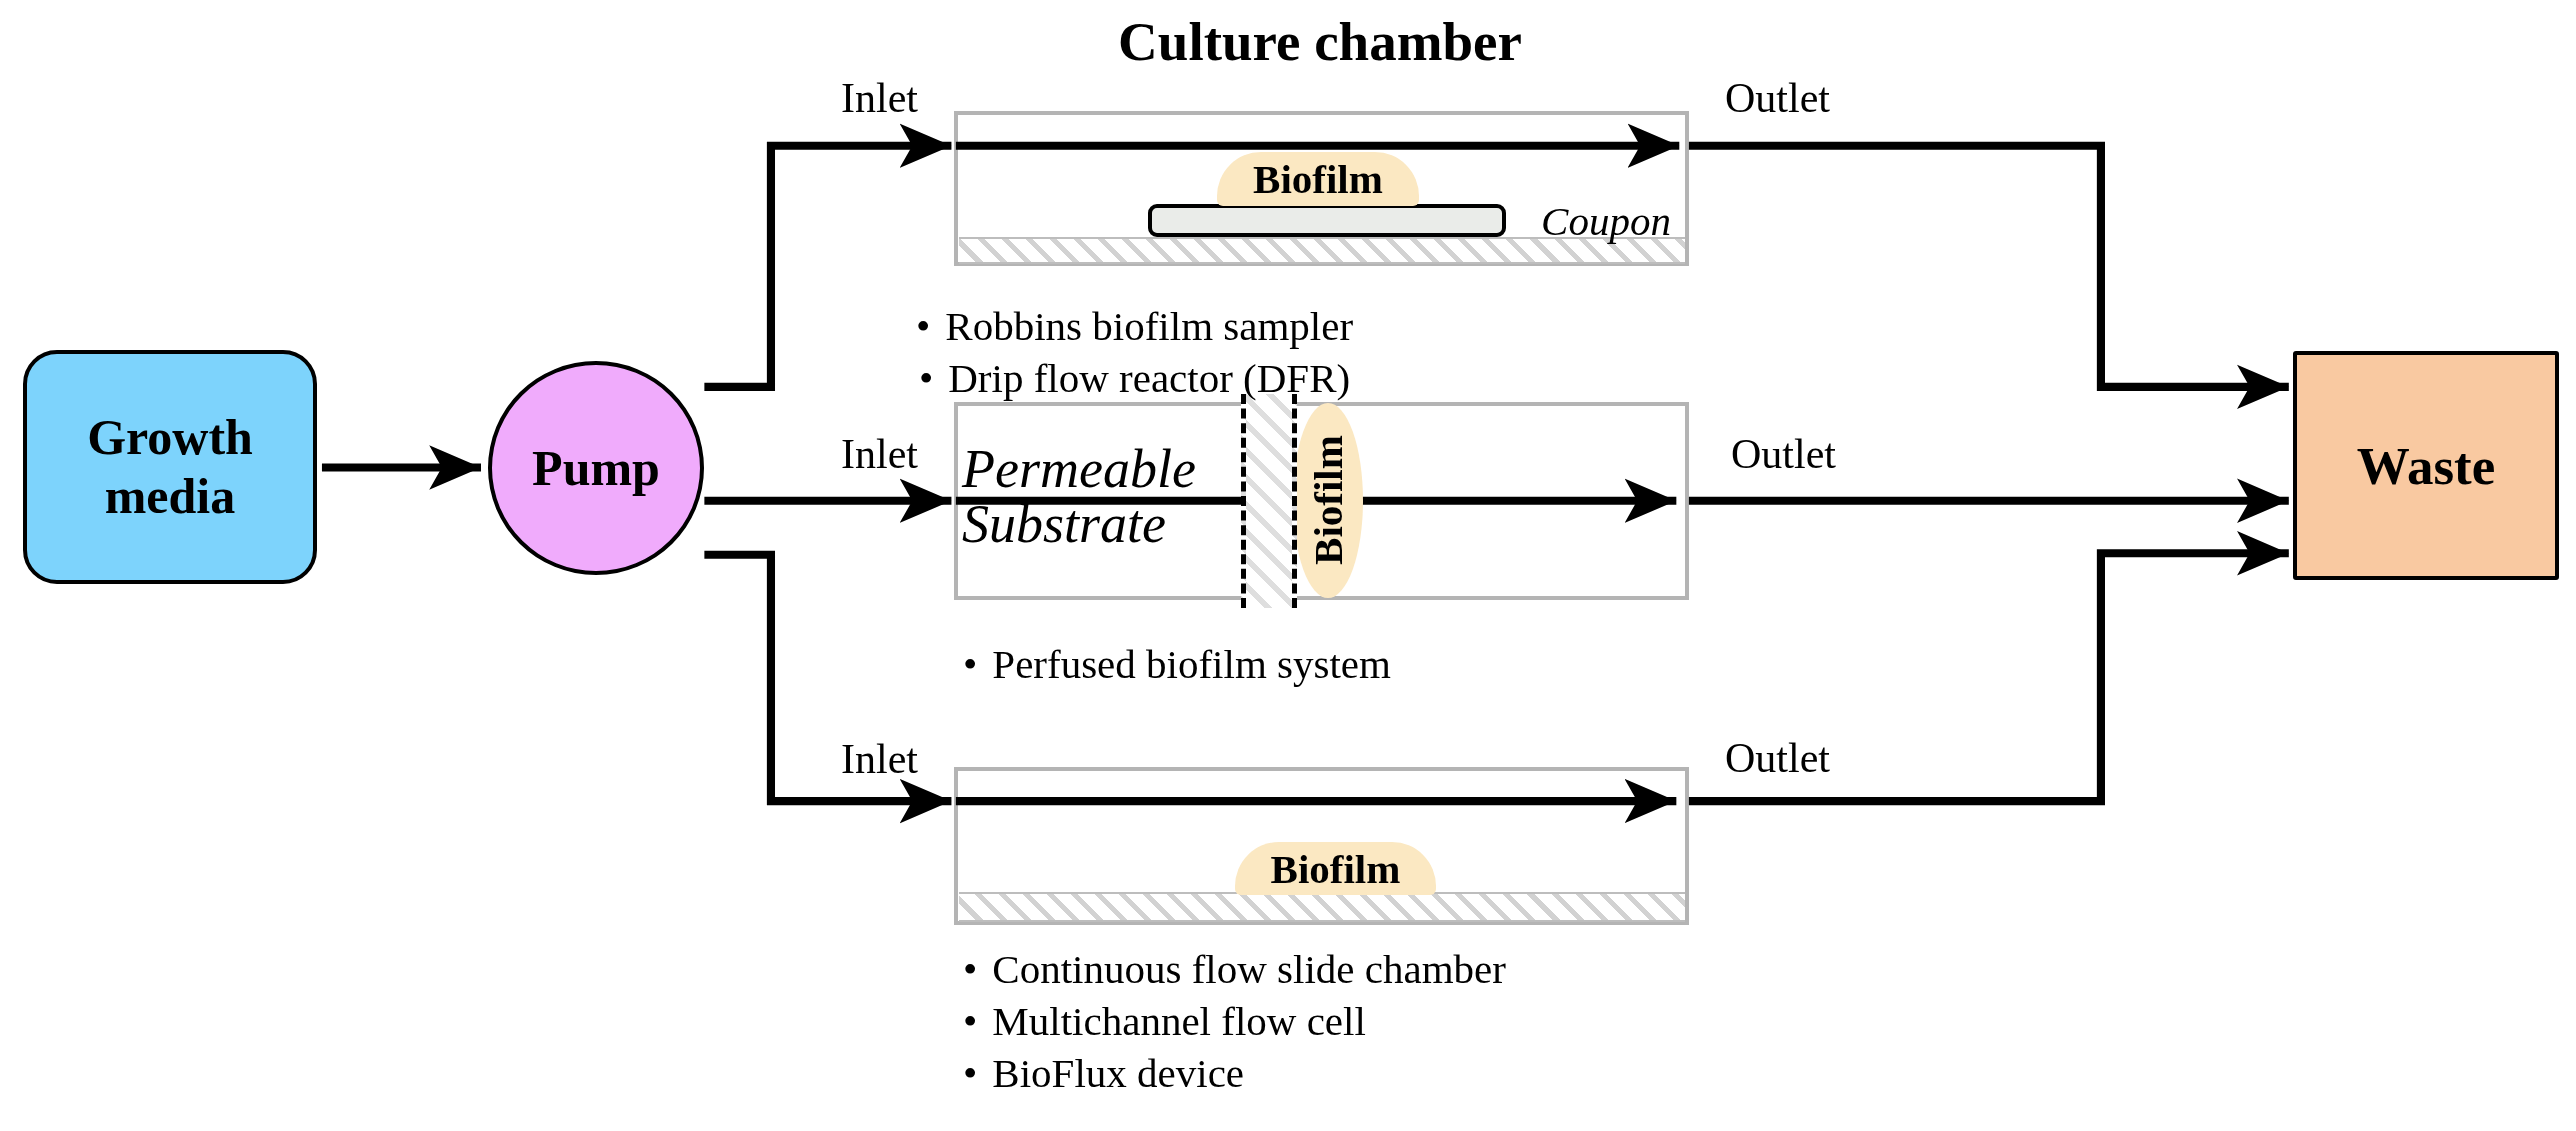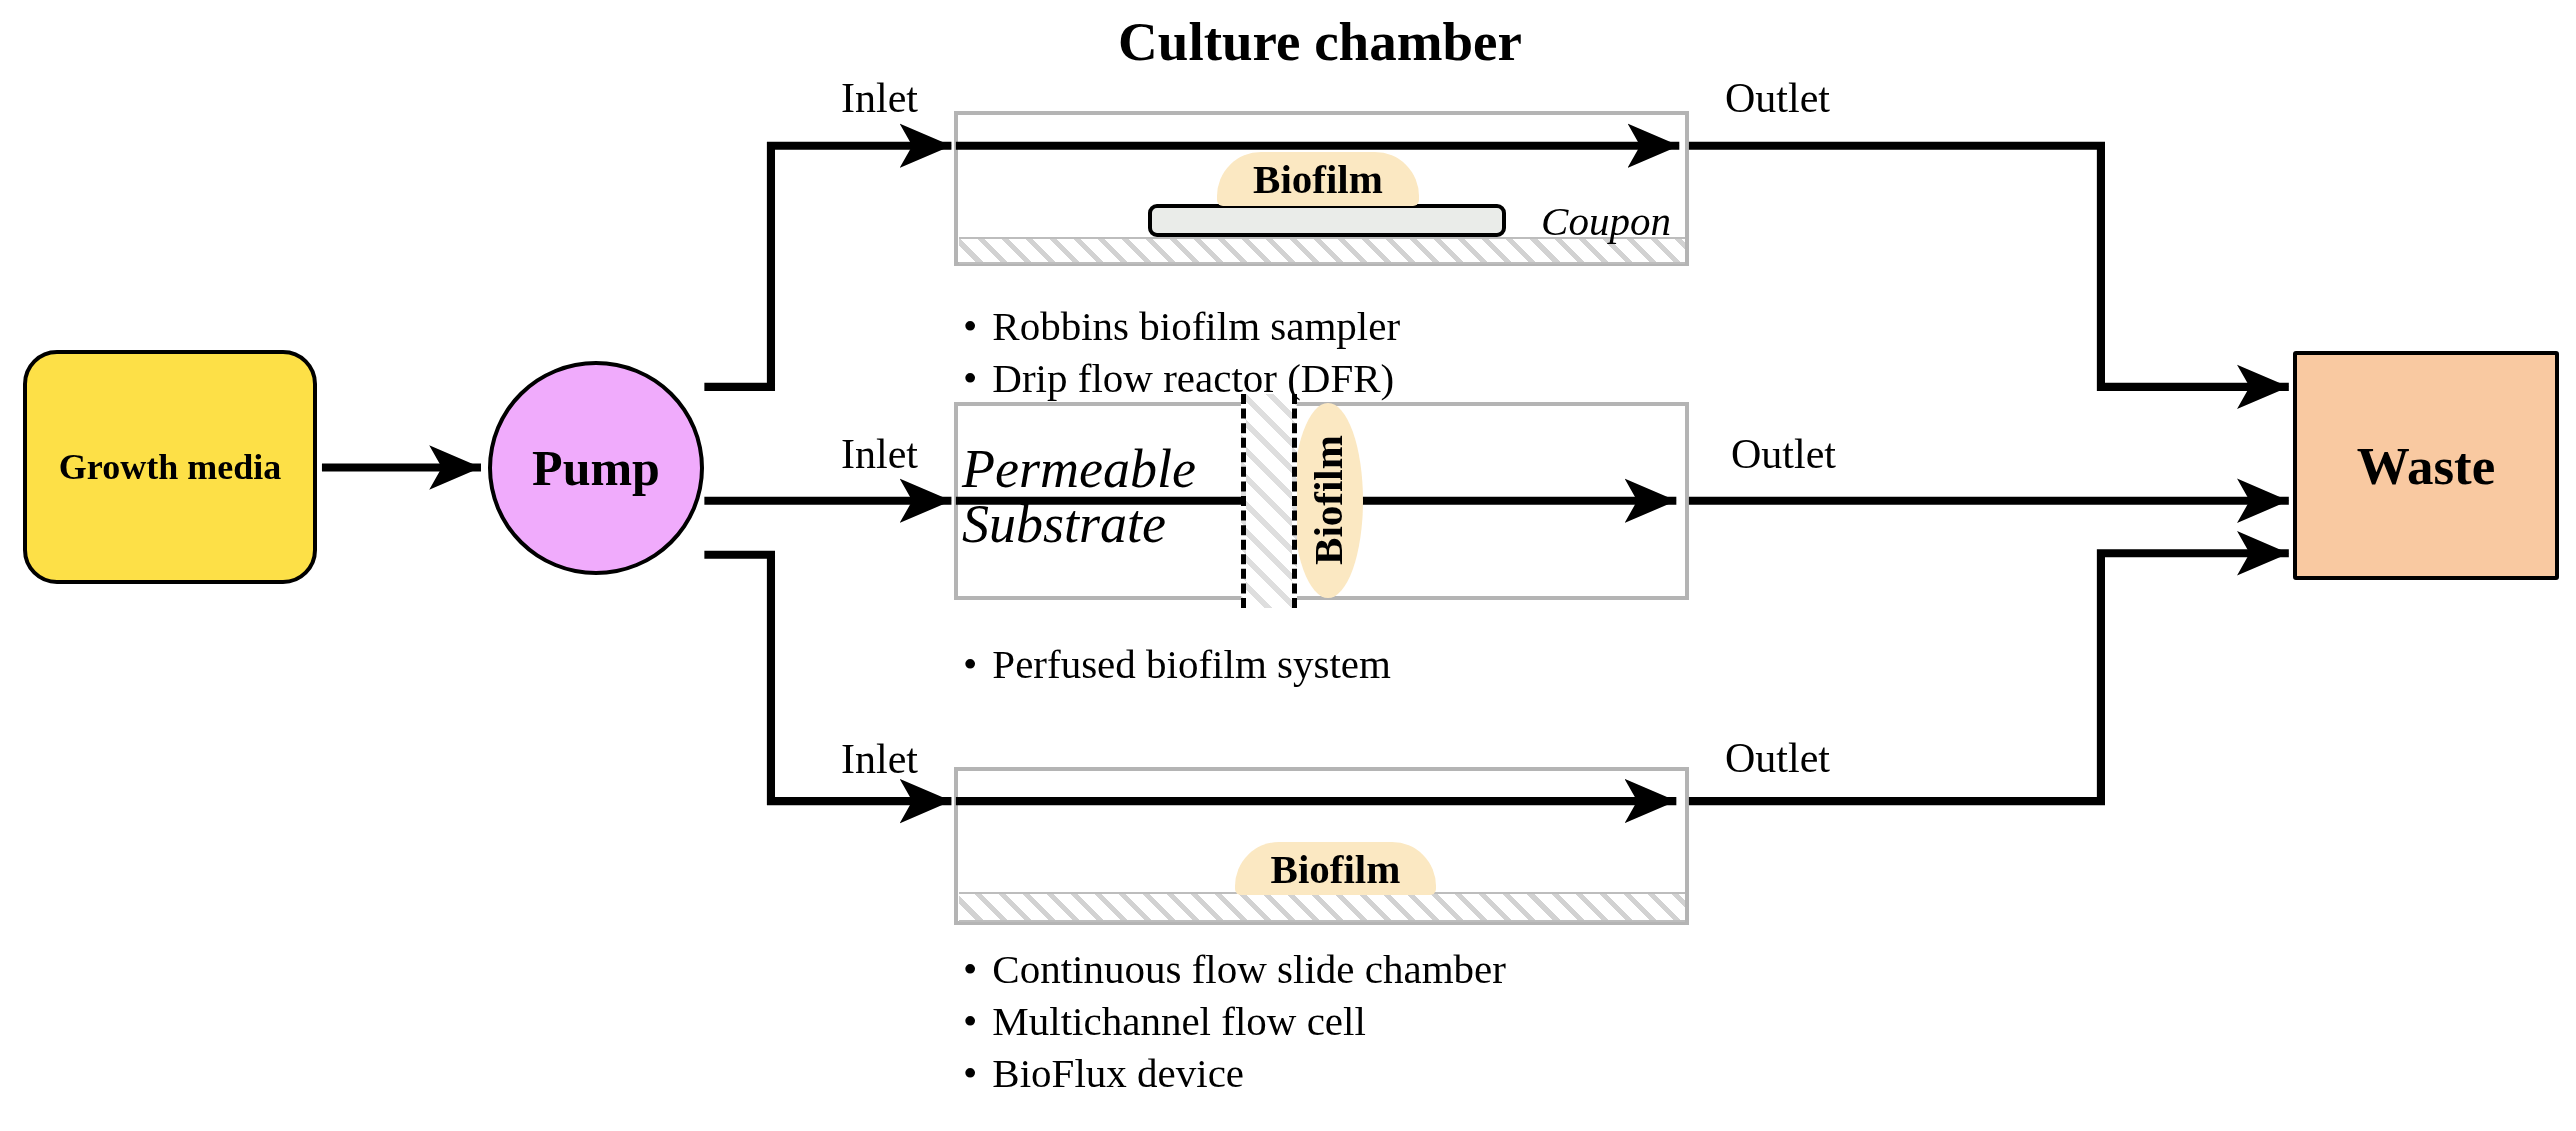--- a/index.html
+++ b/index.html
@@ -6,22 +6,22 @@
   #canvas{
     position:relative;width:2576px;height:1131px;background:#ffffff;
     font-family:"Liberation Serif","DejaVu Serif",serif;color:#000;overflow:hidden;text-decoration:underline;
   }
   .abs{position:absolute;}
   
   #connectors{position:absolute;left:0;top:0;width:2576px;height:1131px;z-index:2;}
   
   .node{display:flex;align-items:center;justify-content:center;text-align:center;
         font-weight:bold;z-index:4;box-sizing:border-box;}
-  #growth-media{left:23px;top:350px;width:294px;height:234px;background:#fde047;
-        border:4.4px solid #000;border-radius:34px;font-size:36px;line-height:59px;}
+  #growth-media{left:23px;top:350px;width:294px;height:234px;background:#7dd3fc;
+        border:4.4px solid #000;border-radius:34px;font-size:50px;line-height:59px;}
   #pump{left:488px;top:361px;width:216px;height:214px;background:#f0abfc;
         border:4.4px solid #000;border-radius:50%;font-size:50px;}
   #waste{left:2293px;top:351px;width:266px;height:229px;background:#f9c9a1;
         border:4.4px solid #000;border-radius:3px;font-size:53px;}
   
   #title{left:917px;top:10.4px;width:806px;text-align:center;font-weight:bold;
         font-size:55px;z-index:4;}
   
   .chamber{border:4.4px solid #b4b4b4;box-sizing:border-box;background:transparent;z-index:1;}
   #chamber-top{left:954px;top:111px;width:735px;height:155px;}
@@ -55,21 +55,21 @@
         font-size:54px;line-height:55px;z-index:4;}
   
   #biofilm-vert{left:1328px;top:500px;transform:translate(-50%,-50%) rotate(-90deg);
         font-weight:bold;font-size:41px;white-space:nowrap;z-index:4;}
   
   .io{width:163px;text-align:center;font-size:42px;line-height:44px;z-index:4;}
   
   .devices{list-style:none;margin:0;padding:0;font-size:41px;z-index:4;}
   .devices li{line-height:52px;white-space:nowrap;}
   .devices li::before{content:"\2022";margin-right:15px;}
-  #devices-top{left:963px;top:300px;}
+  #devices-top{left:916px;top:300px;text-align:center;}
   #devices-middle{left:963px;top:638px;}
   #devices-bottom{left:963px;top:943px;}
 </style>
 </head>
 <body>
 
 <div id="canvas">
 
   <svg id="connectors" viewBox="0 0 3482 1529" xmlns="http://www.w3.org/2000/svg">
     <defs>

